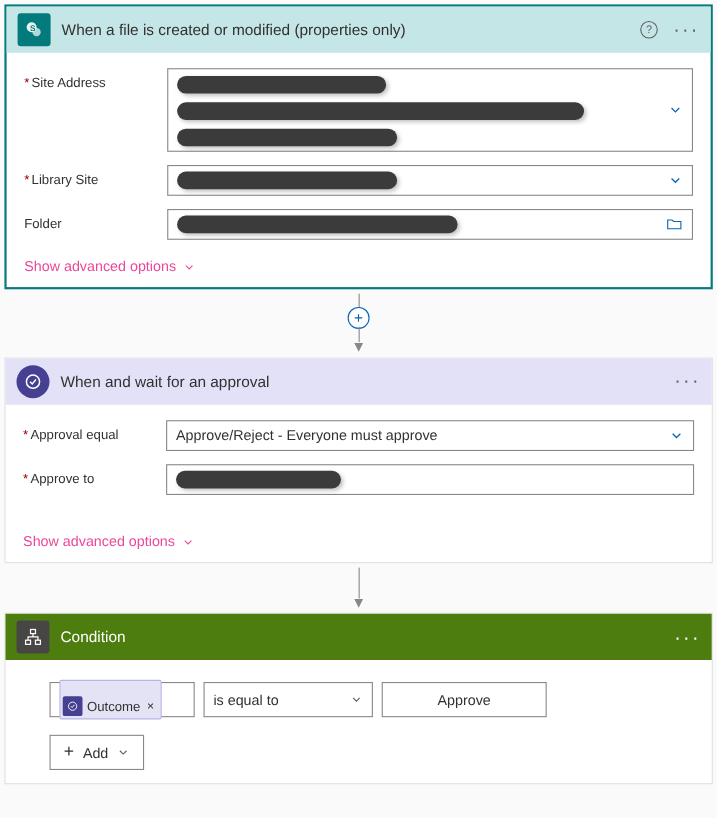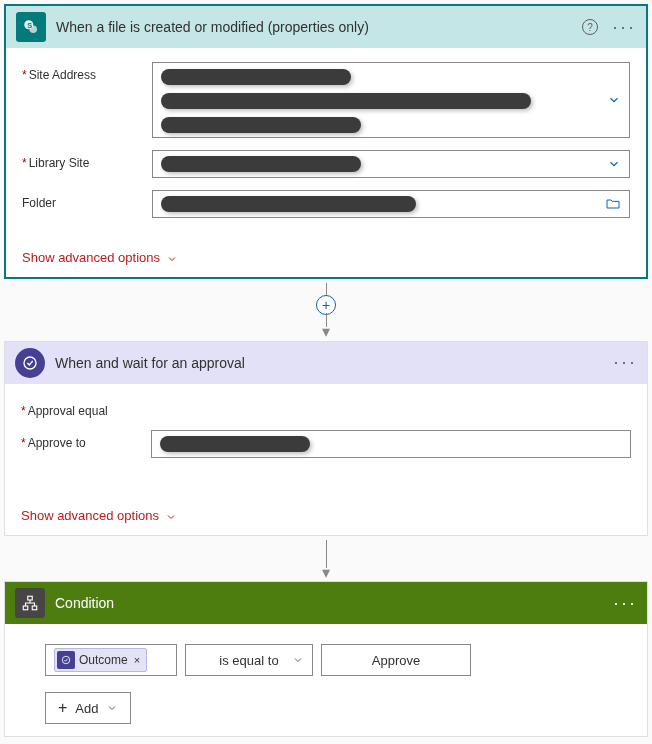--- a/index.html
+++ b/index.html
@@ -60,21 +60,21 @@
       gap: 4px;
     }
     .chevron-down {
       position: absolute; right: 8px; top: 50%; transform: translateY(-50%);
       color: #0864b7;
     }
     .folder-icon {
       position: absolute; right: 8px; top: 50%; transform: translateY(-50%);
       color: #0864b7;
     }
-    .adv-link { color: #b91c1c; font-size: 13px; cursor: pointer; display: inline-flex; align-items: flex-end; gap: 6px; margin-top: 20px; }
+    .adv-link { color: #ec4899; font-size: 13px; cursor: pointer; display: inline-flex; align-items: flex-end; gap: 6px; margin-top: 4px; }
     .connector {
       display: flex; flex-direction: column; align-items: center;
       padding: 4px 0;
     }
     .connector .line { width: 1px; height: 14px; background: #8a8886; }
     .connector .plus {
       width: 20px; height: 20px; border-radius: 50%;
       border: 1.5px solid #0864b7; color: #0864b7;
       display: flex; align-items: center; justify-content: center;
       font-size: 14px; background: #fff;
@@ -88,25 +88,25 @@
       box-shadow: 2px 2px 4px rgba(0,0,0,0.25);
       display: inline-block;
     }
     .condition-body { padding: 20px 40px 12px; }
     .cond-row { display: flex; gap: 8px; margin-bottom: 16px; }
     .cond-cell {
       border: 1px solid #8a8886; height: 32px; padding: 4px 8px;
       display: flex; align-items: center; position: relative;
     }
     .cond-cell.field { width: 132px; background: #fff; }
-    .cond-cell.op { width: 128px; justify-content: center; }
+    .cond-cell.op { width: 154px; }
     .cond-cell.val { width: 150px; justify-content: center; }
     .token {
       background: #e4e3f6; border: 1px solid #b8b5e8;
-      border-radius: 2px; padding: 2px 6px 2px 2px;
+      border-radius: 2px; padding: 14px 6px 2px 2px;
       display: inline-flex; align-items: center; gap: 4px;
       font-size: 12px;
     }
     .token .tok-icon {
       width: 18px; height: 18px; background: #464093; border-radius: 2px;
       display: flex; align-items: center; justify-content: center; color: #fff;
     }
     .token .tok-x { font-size: 11px; margin-left: 2px; cursor: pointer; }
     .add-btn {
       border: 1px solid #8a8886; height: 32px; padding: 0 12px;
@@ -196,20 +196,28 @@
         </svg>
     </div>
     <div class="title">When and wait for an approval</div>
     <div class="actions">
       <div class="more-icon">···</div>
     </div>
   </div>
   <div class="card-body">
     <div class="form-row">
       <div class="form-label"><span class="req">*</span><span>Approval equal</span></div>
+      <div class="form-input">
+        <span>Approve/Reject - Everyone must approve</span>
+        <span class="chevron-down">
+            <svg width="14" height="14" viewBox="0 0 24 24">
+              <path d="M6 9l6 6 6-6" stroke="currentColor" stroke-width="2" fill="none"></path>
+            </svg>
+          </span>
+      </div>
     </div>
     <div class="form-row">
       <div class="form-label"><span class="req">*</span><span>Approve to</span></div>
       <div class="form-input">
         <span class="redacted" style="width:150px;"></span>
       </div>
     </div>
     <div style="height:18px"></div>
     <div class="adv-link">
       <span>Show advanced options</span>

